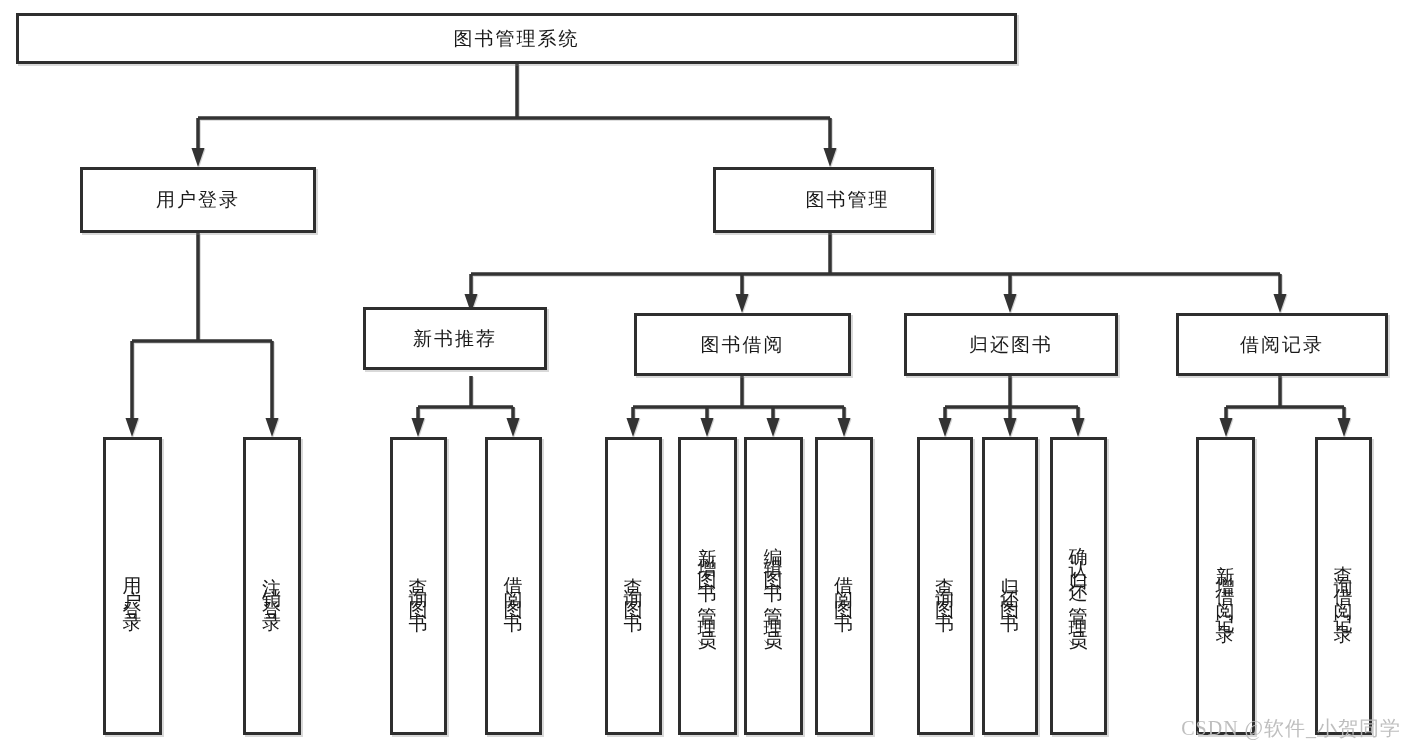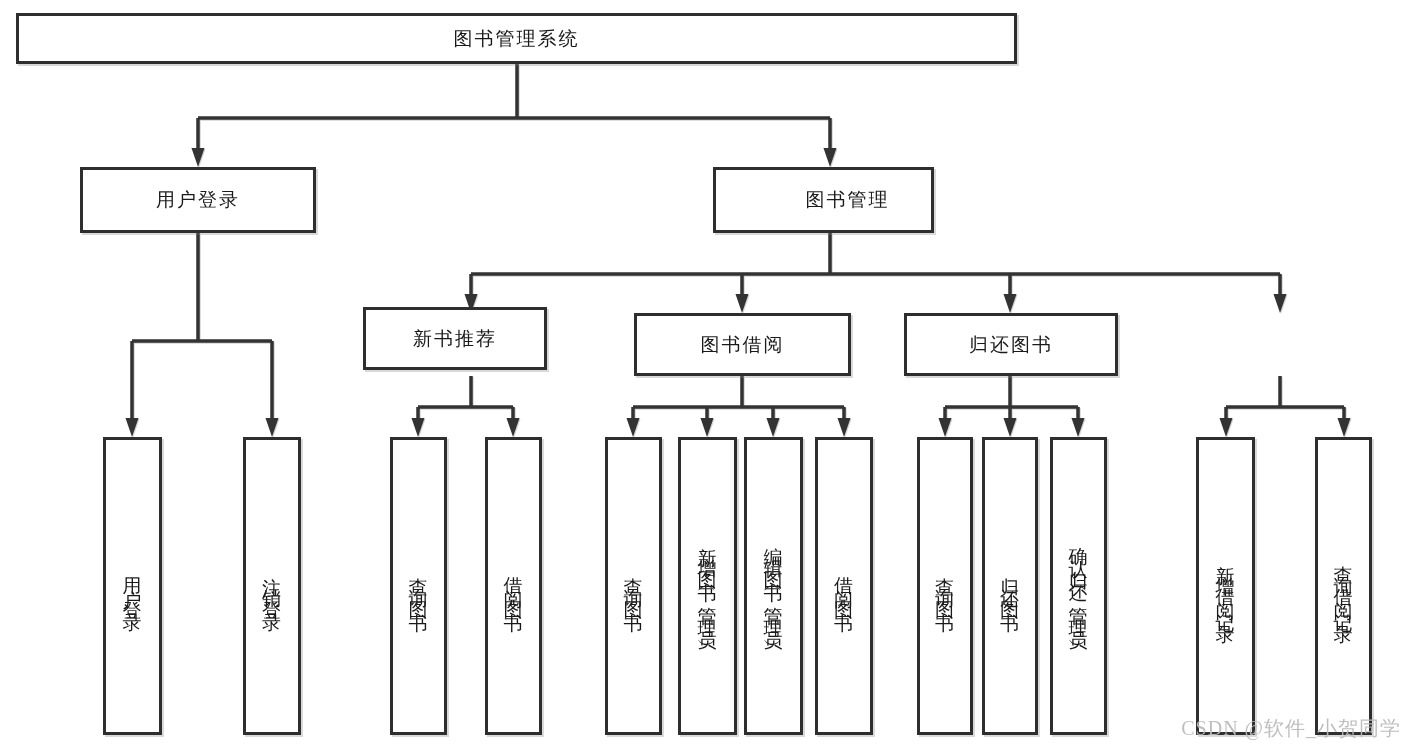--- a/index.html
+++ b/index.html
@@ -82,20 +82,23 @@
 
   <div class="node" style="left:363px;top:307px;width:184px;height:63px;text-align:center;">
     <span class="h-label">新书推荐</span>
   </div>
   <div class="node" style="left:634px;top:313px;width:217px;height:63px;justify-content:center;">
     <span class="h-label">图书借阅</span>
   </div>
   <div class="node" style="left:904px;top:313px;width:214px;height:63px;">
     <span class="h-label">归还图书</span>
   </div>
+  <div class="node" style="left:1176px;top:313px;width:212px;height:63px;">
+    <span class="h-label">借阅记录</span>
+  </div>
 
   <div class="node" style="left:103px;top:437px;width:59px;height:298px;">
     <span class="v-label">用户登录</span>
   </div>
   <div class="node" style="left:243px;top:437px;width:58px;height:298px;">
     <span class="v-label">注销登录</span>
   </div>
 
   <div class="node" style="left:390px;top:437px;width:57px;height:298px;">
     <span class="v-label">查询图书</span>

